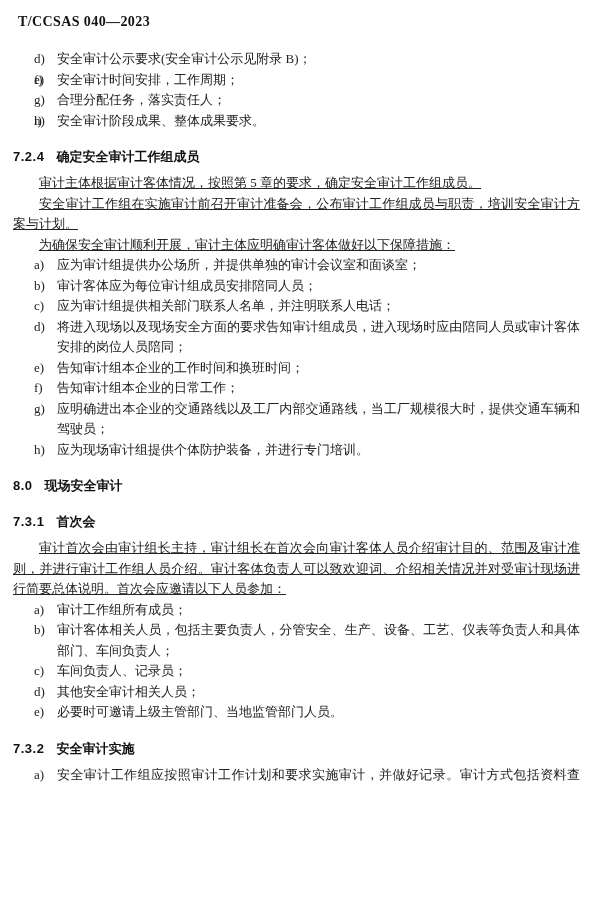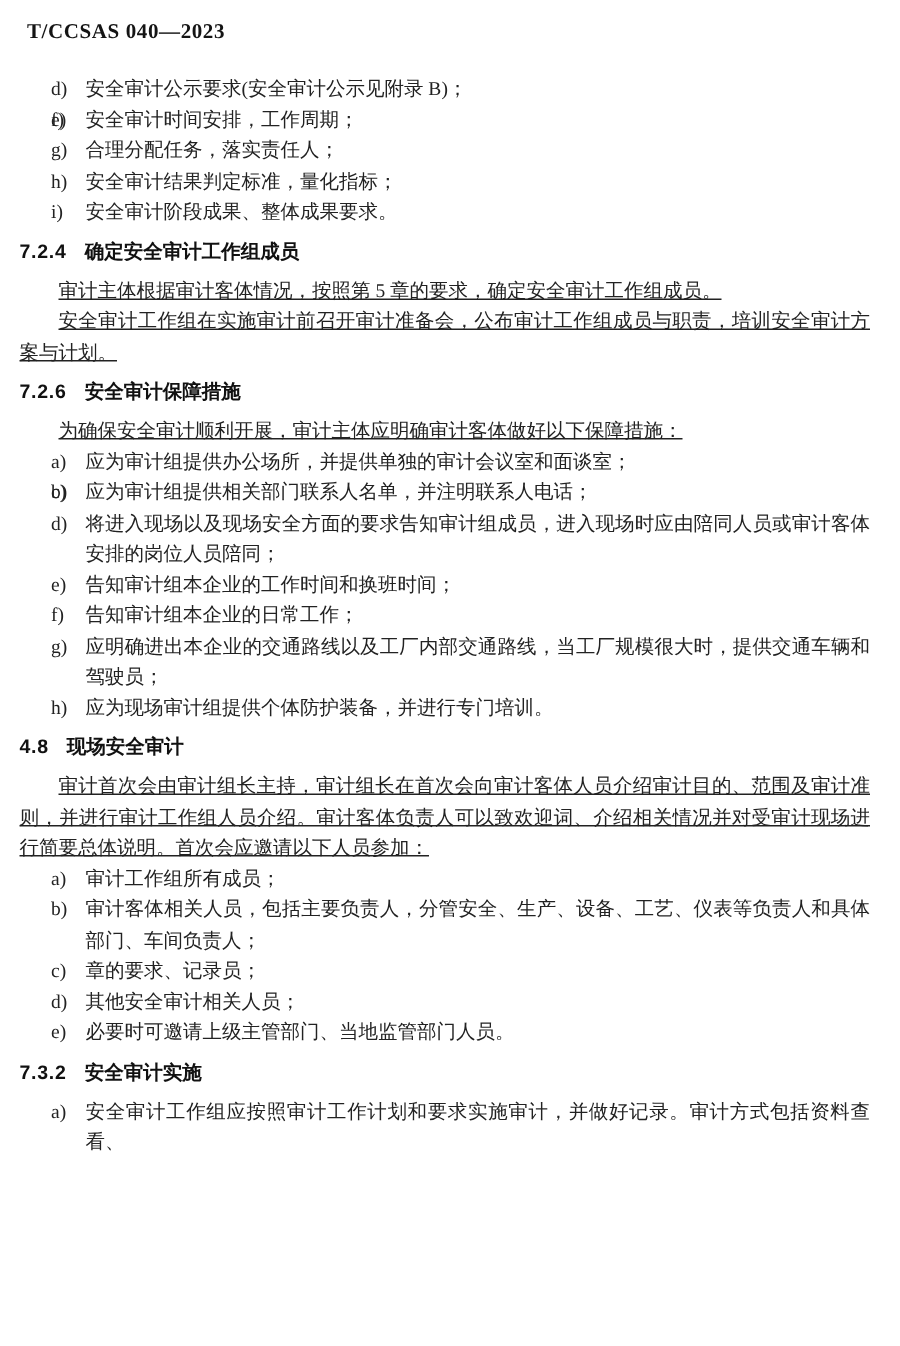--- a/index.html
+++ b/index.html
@@ -31,21 +31,21 @@
     font-size: 13px;
     line-height: 20.5px;
     text-align: justify;
     color: #222222;
   }
   .sec-heading {
     font-family: "Liberation Sans", "DejaVu Sans", sans-serif;
     font-weight: bold;
     font-size: 13px;
     line-height: 20px;
-    margin: 6px 0 6px 0;
+    margin: 16px 0 6px 0;
     text-align: left;
     color: #111111;
   }
   .sec-num { margin-right: 12px; letter-spacing: 0.5px; }
   .para { text-indent: 26px; text-decoration: underline; }
   .list-item { position: relative; padding-left: 44px; }
   .list-marker { position: absolute; left: 21px; }
   .page-number {
     position: absolute;
     left: 14px;
@@ -59,40 +59,40 @@
 <body>
 
 <div class="page">
   <div class="doc-header">T/CCSAS 040—2023</div>
 
   <main class="doc-body">
       <div class="list-item"><span class="list-marker">d)</span><span class="list-text">安全审计公示要求(安全审计公示见附录 B)；</span></div>
       <div class="list-item"><span class="list-marker">e)</span></div>
       <div class="list-item"><span class="list-marker">f)</span><span class="list-text">安全审计时间安排，工作周期；</span></div>
       <div class="list-item"><span class="list-marker">g)</span><span class="list-text">合理分配任务，落实责任人；</span></div>
-      <div class="list-item"><span class="list-marker">h)</span><span class="list-text">安全审计结果判定标准，量化指标；</span></div>
+      <div class="list-item"><span class="list-marker">h)</span></div>
       <div class="list-item"><span class="list-marker">i)</span><span class="list-text">安全审计阶段成果、整体成果要求。</span></div>
       <div class="sec-heading"><span class="sec-num">7.2.4</span><span class="sec-title">确定安全审计工作组成员</span></div>
       <p class="para">审计主体根据审计客体情况，按照第 5 章的要求，确定安全审计工作组成员。</p>
       <p class="para">安全审计工作组在实施审计前召开审计准备会，公布审计工作组成员与职责，培训安全审计方案与计划。</p>
-      <div class="sec-heading"><span class="sec-num">7.2.6</span><span class="sec-title">安全审计保障措施</span></div>
       <p class="para">为确保安全审计顺利开展，审计主体应明确审计客体做好以下保障措施：</p>
       <div class="list-item"><span class="list-marker">a)</span><span class="list-text">应为审计组提供办公场所，并提供单独的审计会议室和面谈室；</span></div>
-      <div class="list-item"><span class="list-marker">b)</span></div>
+      <div class="list-item"><span class="list-marker">b)</span><span class="list-text">审计客体应为每位审计组成员安排陪同人员；</span></div>
       <div class="list-item"><span class="list-marker">c)</span><span class="list-text">应为审计组提供相关部门联系人名单，并注明联系人电话；</span></div>
       <div class="list-item"><span class="list-marker">d)</span><span class="list-text">将进入现场以及现场安全方面的要求告知审计组成员，进入现场时应由陪同人员或审计客体安排的岗位人员陪同；</span></div>
       <div class="list-item"><span class="list-marker">e)</span><span class="list-text">告知审计组本企业的工作时间和换班时间；</span></div>
       <div class="list-item"><span class="list-marker">f)</span><span class="list-text">告知审计组本企业的日常工作；</span></div>
       <div class="list-item"><span class="list-marker">g)</span><span class="list-text">应明确进出本企业的交通路线以及工厂内部交通路线，当工厂规模很大时，提供交通车辆和驾驶员；</span></div>
       <div class="list-item"><span class="list-marker">h)</span><span class="list-text">应为现场审计组提供个体防护装备，并进行专门培训。</span></div>
-      <div class="sec-heading"><span class="sec-num">4.8</span><span class="sec-title">现场安全审计</span></div>
+      <div class="sec-heading"><span class="sec-num">8.0</span><span class="sec-title">现场安全审计</span></div>
+      <div class="sec-heading"><span class="sec-num">7.3.1</span><span class="sec-title">首次会</span></div>
       <p class="para">审计首次会由审计组长主持，审计组长在首次会向审计客体人员介绍审计目的、范围及审计准则，并进行审计工作组人员介绍。审计客体负责人可以致欢迎词、介绍相关情况并对受审计现场进行简要总体说明。首次会应邀请以下人员参加：</p>
       <div class="list-item"><span class="list-marker">a)</span><span class="list-text">审计工作组所有成员；</span></div>
       <div class="list-item"><span class="list-marker">b)</span><span class="list-text">审计客体相关人员，包括主要负责人，分管安全、生产、设备、工艺、仪表等负责人和具体部门、车间负责人；</span></div>
-      <div class="list-item"><span class="list-marker">c)</span><span class="list-text">章的要求、记录员；</span></div>
+      <div class="list-item"><span class="list-marker">c)</span><span class="list-text">车间负责人、记录员；</span></div>
       <div class="list-item"><span class="list-marker">d)</span><span class="list-text">其他安全审计相关人员；</span></div>
       <div class="list-item"><span class="list-marker">e)</span><span class="list-text">必要时可邀请上级主管部门、当地监管部门人员。</span></div>
       <div class="sec-heading"><span class="sec-num">7.3.2</span><span class="sec-title">安全审计实施</span></div>
       <div class="list-item"><span class="list-marker">a)</span><span class="list-text">安全审计工作组应按照审计工作计划和要求实施审计，并做好记录。审计方式包括资料查看、</span></div>
     </main>
 
   <div class="page-number">4</div>
 </div>
 
 </body></html>

